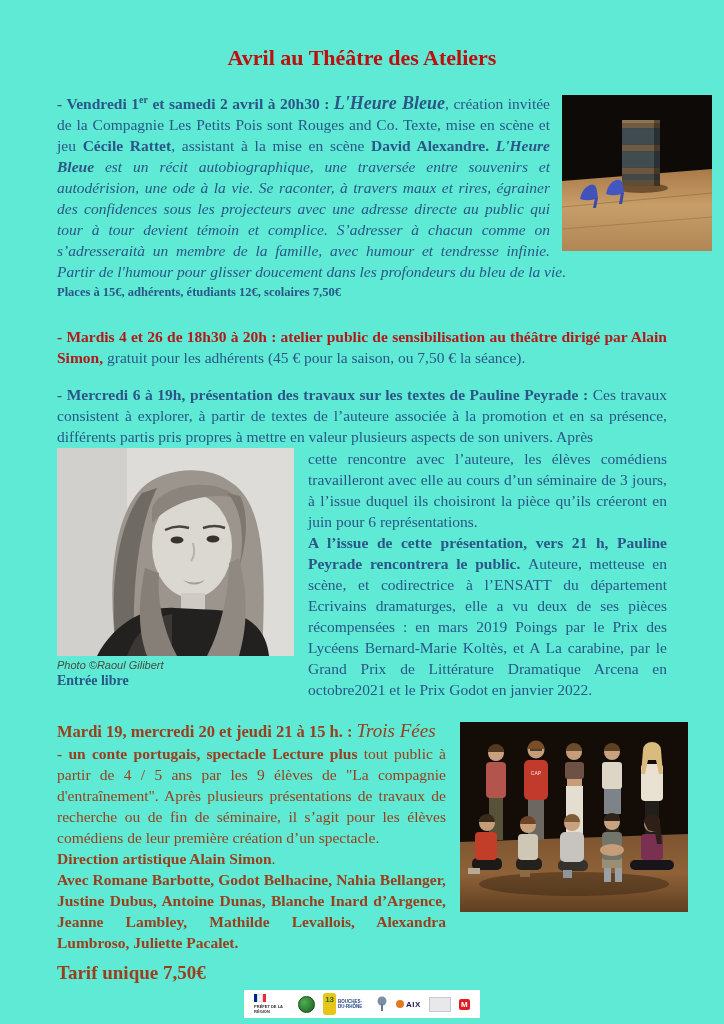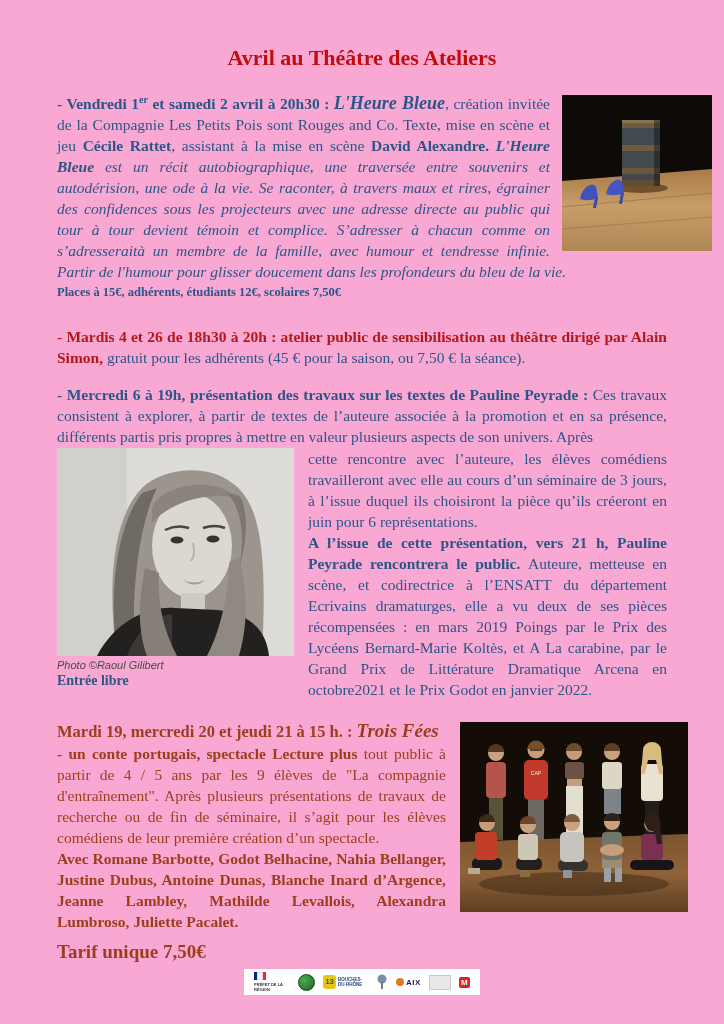--- a/index.html
+++ b/index.html
@@ -1,17 +1,17 @@
 <!DOCTYPE html>
 <html><head>
 <meta charset="utf-8">
 <style>
   html,body{margin:0;padding:0;background:#fbe6b2;}
   .page{position:relative;width:724px;height:1024px;box-sizing:border-box;
-        background:#f9a8d4;padding:45px 57px 4px;overflow:hidden;
+        background:#5eead4;padding:45px 57px 4px;overflow:hidden;
         font-family:"Liberation Serif",serif;color:#2b5687;}
   h1{margin:0 0 22px;font-size:22px;line-height:1.2;text-align:center;color:#c00d0d;font-weight:700;}
   p{margin:0;}
   .body-txt{font-size:15.5px;line-height:21px;text-align:justify;}
   .b{font-weight:700;}
   .i{font-style:italic;}
   .bi{font-weight:700;font-style:italic;}
   .work{font-weight:700;font-style:italic;font-size:18px;}
   .sup{font-size:10px;vertical-align:super;line-height:0;font-weight:700;}
   .places{font-size:12.5px;font-weight:700;margin-top:3px;text-align:left;}
@@ -22,35 +22,35 @@
   .cols{display:flex;gap:14px;margin-top:1px;}
   .col-photo{flex:0 0 237px;width:237px;}
   .photo-portrait{width:237px;height:208px;display:block;}
   .caption{font-family:"Liberation Sans",sans-serif;font-style:italic;font-size:11px;color:#4b4a40;margin-top:3px;}
   .entree{font-size:14px;font-weight:700;color:#2b5687;margin-top:2px;}
   .col-text{flex:1;}
   .sec4{margin-top:20px;display:flex;gap:14px;color:#9c3d1c;}
   .sec4 .text-col{flex:1;}
   .sec4 .body-txt{font-size:15.5px;line-height:21px;}
   .fees-head{font-size:16.5px;line-height:22px;font-weight:700;text-align:left;}
-  .fees-title{font-weight:700;font-style:italic;font-size:19px;margin-top:32px;}
+  .fees-title{font-weight:400;font-style:italic;font-size:19px;margin-top:32px;}
   .tarif{font-size:19px;font-weight:700;margin-top:9px;}
   .photo-col{flex:0 0 228px;width:228px;margin-right:-21px;}
   .photo-group{width:228px;height:190px;display:block;margin-top:2px;}
   
   .logos-bar{margin:6px auto 0;width:max-content;background:#ffffff;padding:3px 10px;
              display:flex;align-items:center;gap:8px;font-family:"Liberation Sans",sans-serif;}
   .logo{display:flex;align-items:center;gap:2px;}
   .flag{display:flex;width:12px;height:8px;margin-bottom:1px;}
   .flag i{flex:1;display:block;}
   .fb{background:#002395;} .fw{background:#f2f2f2;border:.5px solid #ddd;} .fr{background:#ed2939;}
   .prefet{flex-direction:column;align-items:flex-start;}
   .prefet-text{font-size:4px;line-height:4.5px;color:#333;width:36px;font-weight:700;}
   .circle-green{width:15px;height:15px;border-radius:50%;background:radial-gradient(circle at 35% 35%,#4caf50,#1b5e20);border:1px solid #14491a;}
-  .dep13-badge{display:inline-block;width:13px;height:14px;background:#e6c619;color:#2e6b1f;
+  .dep13-badge{display:inline-block;width:13px;height:22px;background:#e6c619;color:#2e6b1f;
                font-size:8px;font-weight:700;text-align:center;line-height:13px;border-radius:3px;}
   .dep13-label{font-size:4.5px;color:#1f3f7a;font-weight:700;width:30px;line-height:5px;}
   .tree{width:12px;height:16px;}
   .aix-sun{display:inline-block;width:8px;height:8px;border-radius:50%;background:#e07b1f;}
   .aix-text{font-size:8px;font-weight:700;color:#1a1a5e;letter-spacing:.5px;}
   .metropole{width:18px;height:11px;background:#e8e8ea;border:1px solid #c9c9cf;display:flex;flex-direction:column;justify-content:center;gap:1px;padding:1px;}
   .metropole i{display:block;height:1px;background:#9a9aa6;}
   .m-badge{display:inline-block;width:11px;height:11px;background:#e02020;color:#fff;font-size:8px;
            font-weight:700;text-align:center;line-height:11px;border-radius:2px;}
 </style>
@@ -144,20 +144,23 @@
   </div>
 
   <div class="sec4">
     <div class="text-col">
       <p class="fees-head">
         <span>Mardi 19, mercredi 20 et jeudi 21 à 15 h. : </span><span class="fees-title">Trois Fées</span>
       </p>
       <p class="body-txt">
         <span class="b">- un conte portugais, spectacle Lecture plus </span><span>tout public à partir de 4 / 5 ans par les 9 élèves de "La compagnie d'entraînement". Après plusieurs présentations de travaux de recherche ou de fin de séminaire, il s’agit pour les élèves comédiens de leur première création d’un spectacle.</span>
       </p>
+      <p class="body-txt">
+        <span class="b">Direction artistique Alain Simon</span><span>.</span>
+      </p>
       <p class="body-txt b">Avec Romane Barbotte, Godot Belhacine, Nahia Bellanger, Justine Dubus, Antoine Dunas, Blanche Inard d’Argence, Jeanne Lambley, Mathilde Levallois, Alexandra Lumbroso, Juliette Pacalet.</p>
       <p class="tarif">Tarif unique 7,50€</p>
     </div>
     <div class="photo-col">
       <svg class="photo-group" viewBox="0 0 228 190" role="img">
         <defs>
           <linearGradient id="flr2" x1="0" y1="0" x2="0" y2="1">
             <stop offset="0" stop-color="#7c5530"></stop>
               <stop offset="0.5" stop-color="#8f6238"></stop>
               <stop offset="1" stop-color="#5f3f22"></stop>

